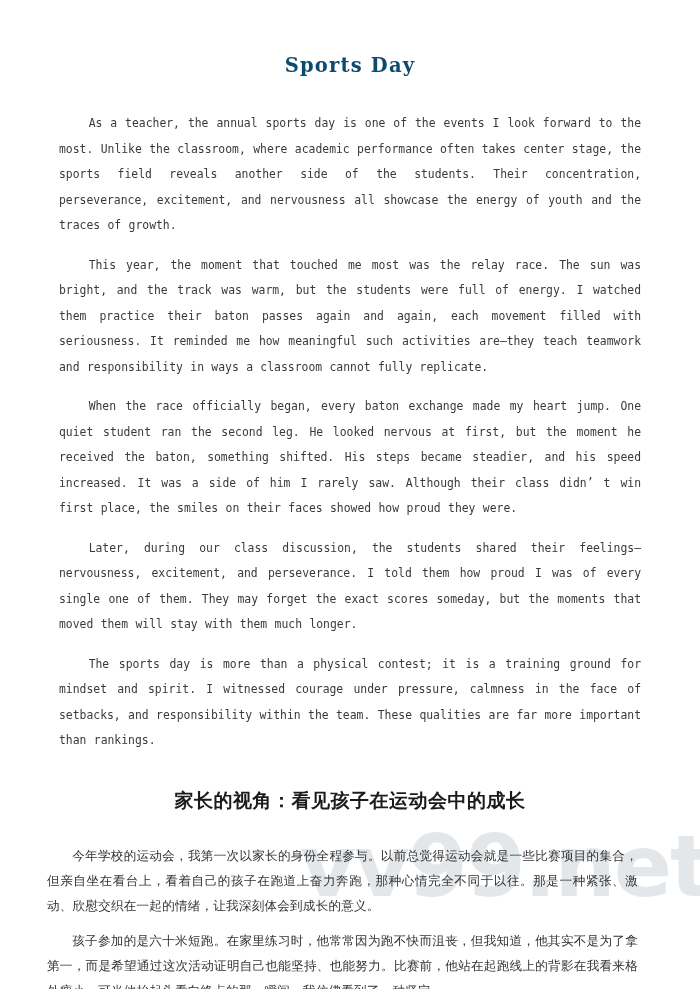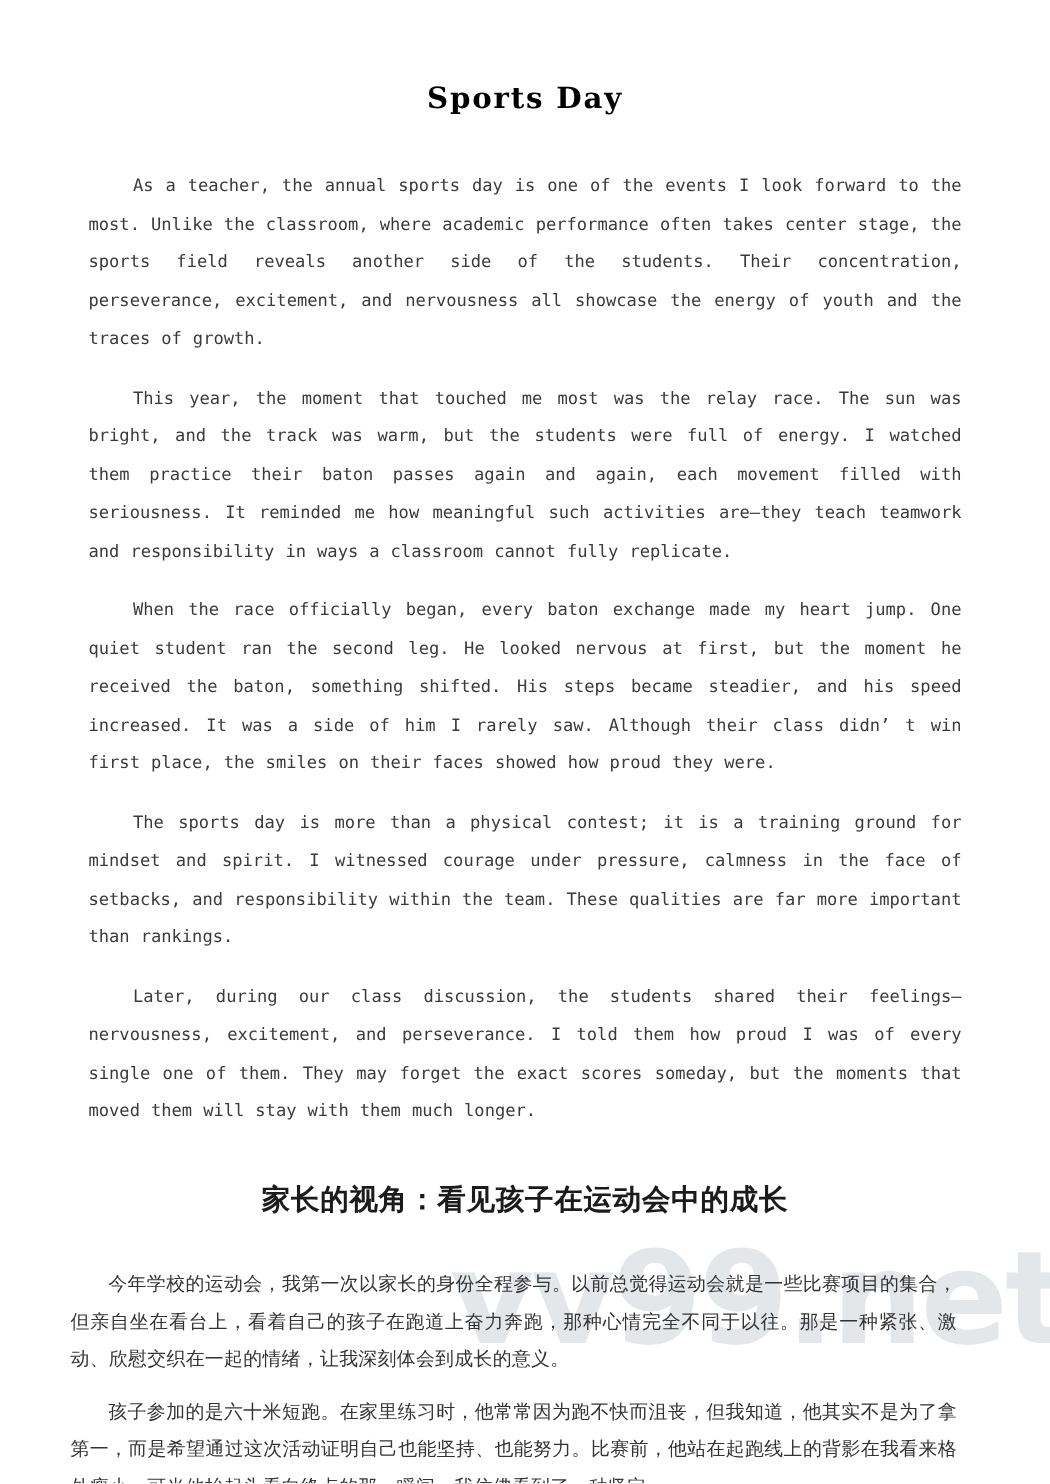--- a/index.html
+++ b/index.html
@@ -41,21 +41,21 @@
 
   
   .doc-title {
     margin: 0;
     padding: 54px 0 0 0;
     text-align: center;
     font-family: "DejaVu Serif", "Liberation Serif", serif;
     font-weight: bold;
     font-size: 19.5px;
     letter-spacing: 1.2px;
-    color: #000000;
+    color: #0c4a6e;
     line-height: 1.2;
   }
 
   
   .en-body {
     margin: 12px;
     padding: 0 47px 0 47px;
   }
   .en-p {
     margin: 0 0 14px 0;
@@ -123,22 +123,22 @@
   <div class="watermark">vv99.net</div>
 
   <div class="content">
 
     <h1 class="doc-title">Sports Day</h1>
 
     <div class="en-body">
       <p class="en-p">As a teacher, the annual sports day is one of the events I look forward to the most. Unlike the classroom, where academic performance often takes center stage, the sports field reveals another side of the students. Their concentration, perseverance, excitement, and nervousness all showcase the energy of youth and the traces of growth.</p>
       <p class="en-p">This year, the moment that touched me most was the relay race. The sun was bright, and the track was warm, but the students were full of energy. I watched them practice their baton passes again and again, each movement filled with seriousness. It reminded me how meaningful such activities are—they teach teamwork and responsibility in ways a classroom cannot fully replicate.</p>
       <p class="en-p">When the race officially began, every baton exchange made my heart jump. One quiet student ran the second leg. He looked nervous at first, but the moment he received the baton, something shifted. His steps became steadier, and his speed increased. It was a side of him I rarely saw. Although their class didn’ t win first place, the smiles on their faces showed how proud they were.</p>
+      <p class="en-p">Later, during our class discussion, the students shared their feelings—nervousness, excitement, and perseverance. I told them how proud I was of every single one of them. They may forget the exact scores someday, but the moments that moved them will stay with them much longer.</p>
       <p class="en-p">The sports day is more than a physical contest; it is a training ground for mindset and spirit. I witnessed courage under pressure, calmness in the face of setbacks, and responsibility within the team. These qualities are far more important than rankings.</p>
-      <p class="en-p">Later, during our class discussion, the students shared their feelings—nervousness, excitement, and perseverance. I told them how proud I was of every single one of them. They may forget the exact scores someday, but the moments that moved them will stay with them much longer.</p>
     </div>
 
     <div class="cn-heading-wrap">
       <h2 class="cn-heading">家长的视角：看见孩子在运动会中的成长</h2>
     </div>
 
     <div class="cn-body">
       <p class="cn-p">今年学校的运动会，我第一次以家长的身份全程参与。以前总觉得运动会就是一些比赛项目的集合，但亲自坐在看台上，看着自己的孩子在跑道上奋力奔跑，那种心情完全不同于以往。那是一种紧张、激动、欣慰交织在一起的情绪，让我深刻体会到成长的意义。</p>
       <p class="cn-p">孩子参加的是六十米短跑。在家里练习时，他常常因为跑不快而沮丧，但我知道，他其实不是为了拿第一，而是希望通过这次活动证明自己也能坚持、也能努力。比赛前，他站在起跑线上的背影在我看来格外瘦小，可当他抬起头看向终点的那一瞬间，我仿佛看到了一种坚定。</p>
 

